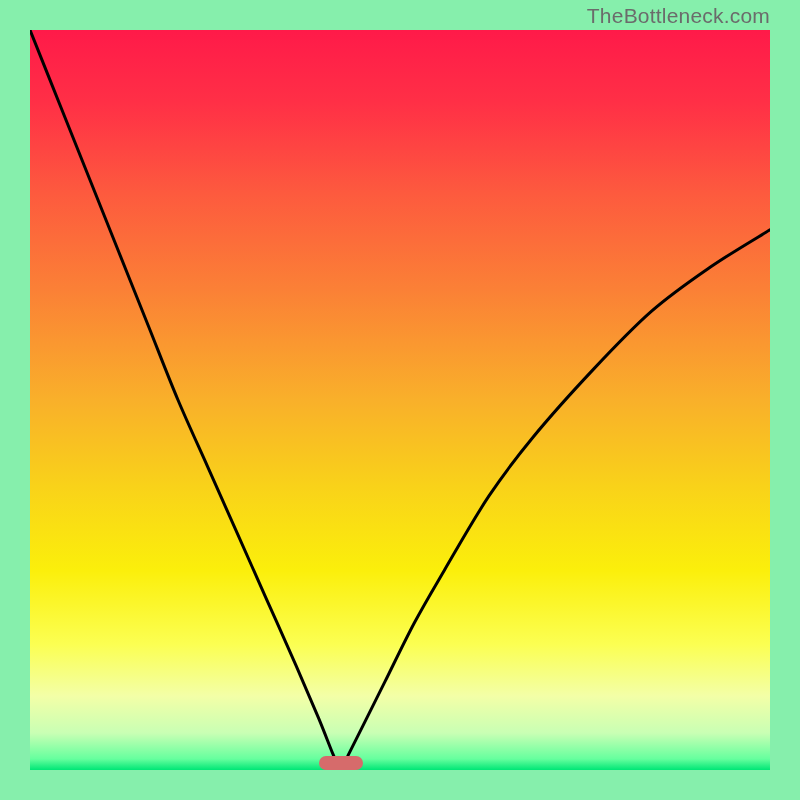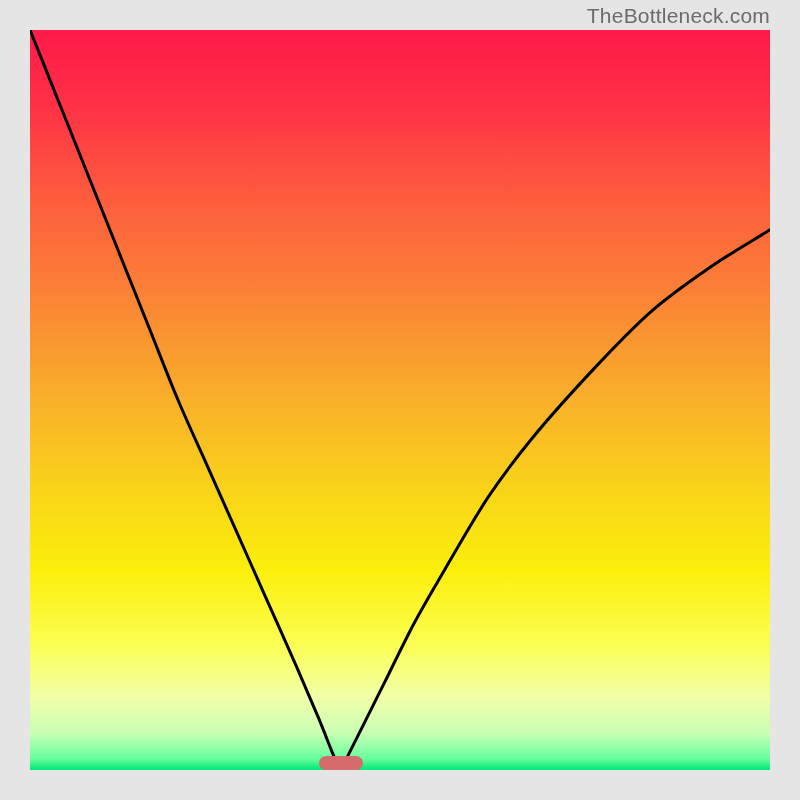--- a/index.html
+++ b/index.html
@@ -10,21 +10,21 @@
     background: #000;
     overflow: hidden;
     font-family: Arial, Helvetica, sans-serif;
   }
   .frame {
     position: absolute;
     left: 0;
     top: 0;
     width: 800px;
     height: 800px;
-    background: #e5e5e5;
+    background: #86efac;
   }
   .plot {
     position: absolute;
     left: 30px;
     top: 30px;
     width: 740px;
     height: 740px;
     overflow: hidden;
   }
   .gradient {

